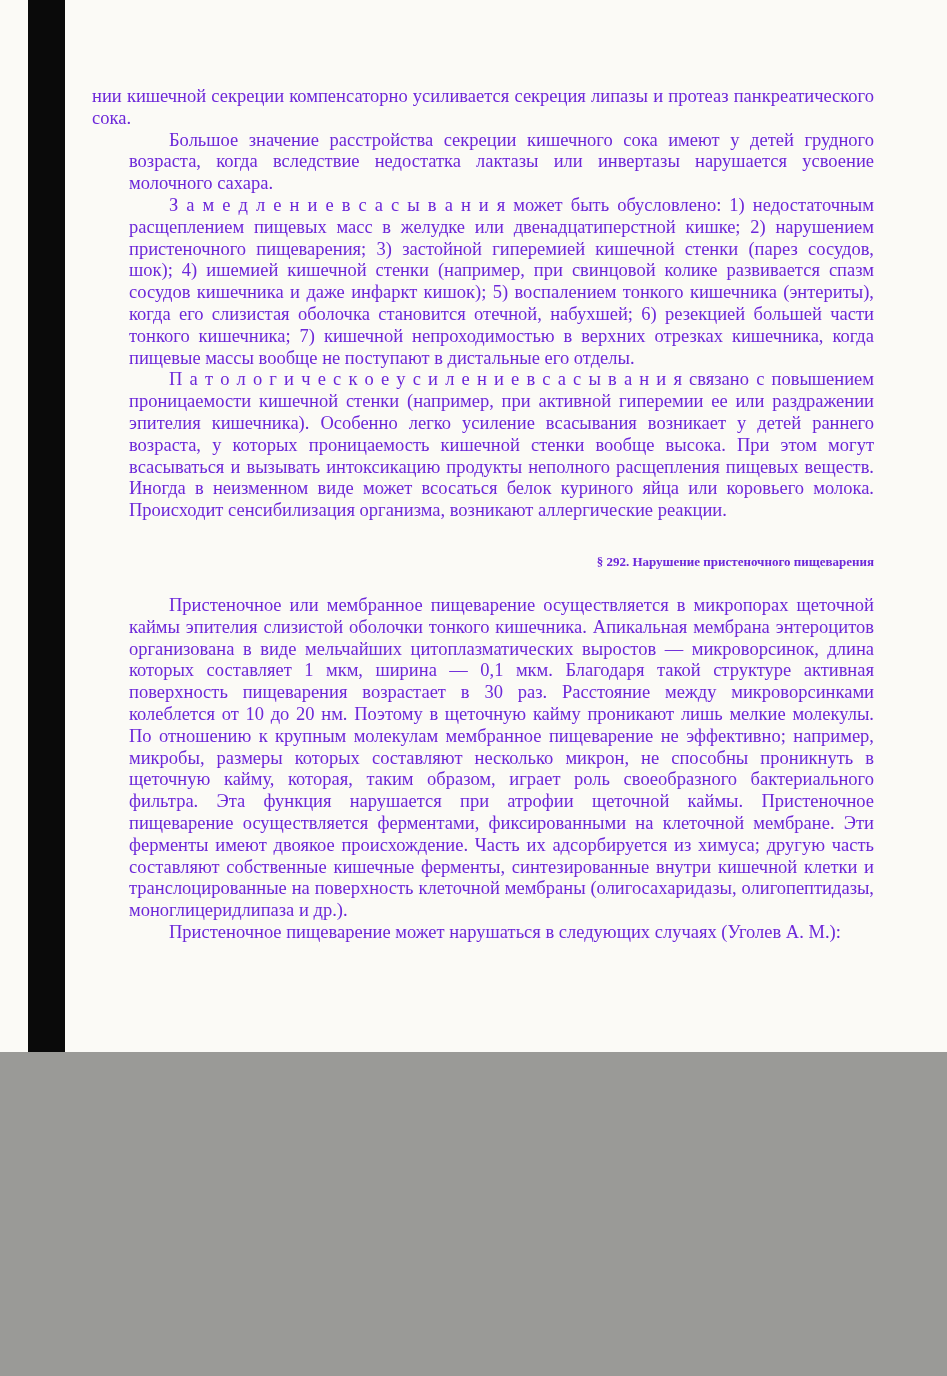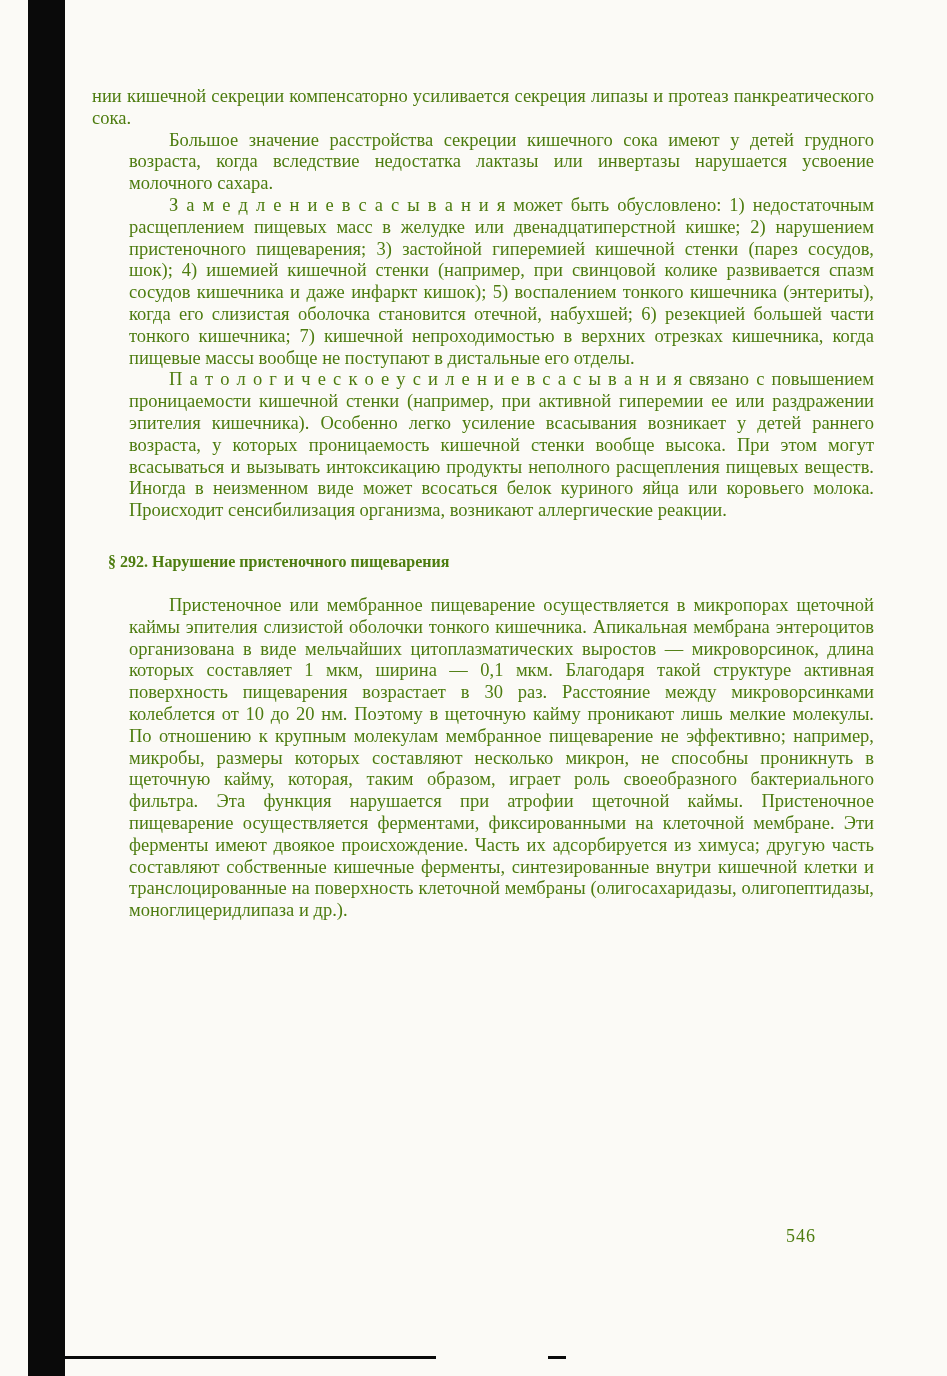--- a/index.html
+++ b/index.html
@@ -1,24 +1,24 @@
 <!DOCTYPE html>
 <html><head>
 <meta charset="utf-8">
 <style>
   * { box-sizing: border-box; }
   html, body { margin: 0; padding: 0; background: #9a9a97; }
   .page {
     position: relative;
     width: 947px;
-    height: 1376px;
+    height: 1052px;
     background: #fbfaf6;
     overflow: hidden;
     font-family: "Liberation Serif", serif;
-    color: #4d7c0f;
+    color: #6d28d9;
   }
   .gutter-bar {
     position: absolute;
     left: 28px;
     top: 0;
     width: 37px;
     height: 100%;
     background: #0a0a0a;
   }
   .text-block {
@@ -29,25 +29,25 @@
   }
   .text-block p {
     margin: 0;
     font-size: 18.5px;
     line-height: 21.8px;
     text-align: justify;
     text-indent: 0;
   }
   .text-block p.indent { text-indent: 40px; margin-left: 37px; }
   .section-heading {
-    font-size: 16px;
+    font-size: 13px;
     line-height: 22px;
     font-weight: 700;
     margin: 29px 0 22px 16px;
-    text-align: left;
+    text-align: right;
   }
   .page-number {
     position: absolute;
     left: 786px;
     top: 1226px;
     font-size: 18px;
     letter-spacing: 1px;
   }
   .bottom-line {
     position: absolute;
@@ -82,20 +82,21 @@
 
     <p class="indent">З а м е д л е н и е   в с а с ы в а н и я   может быть обусловлено: 1) недостаточным расщеплением пищевых масс в желудке или двенадцатиперстной кишке; 2) нарушением пристеночного пищеварения; 3) застойной гиперемией кишечной стенки (парез сосудов, шок); 4) ишемией кишечной стенки (например, при свинцовой колике развивается спазм сосудов кишечника и даже инфаркт кишок); 5) воспалением тонкого кишечника (энтериты), когда его слизистая оболочка становится отечной, набухшей; 6) резекцией большей части тонкого кишечника; 7) кишечной непроходимостью в верхних отрезках кишечника, когда пищевые массы вообще не поступают в дистальные его отделы.</p>
 
 
     <p class="indent">П а т о л о г и ч е с к о е   у с и л е н и е   в с а с ы в а н и я   связано с повышением проницаемости кишечной стенки (например, при активной гиперемии ее или раздражении эпителия кишечника). Особенно легко усиление всасывания возникает у детей раннего возраста, у которых проницаемость кишечной стенки вообще высока. При этом могут всасываться и вызывать интоксикацию продукты неполного расщепления пищевых веществ. Иногда в неизменном виде может всосаться белок куриного яйца или коровьего молока. Происходит сенсибилизация организма, возникают аллергические реакции.</p>
 
     <h2 class="section-heading">§ 292. Нарушение пристеночного пищеварения</h2>
 
     <p class="indent">Пристеночное или мембранное пищеварение осуществляется в микропорах щеточной каймы эпителия слизистой оболочки тонкого кишечника. Апикальная мембрана энтероцитов организована в виде мельчайших цитоплазматических выростов — микроворсинок, длина которых составляет 1 мкм, ширина — 0,1 мкм. Благодаря такой структуре активная поверхность пищеварения возрастает в 30 раз. Расстояние между микроворсинками колеблется от 10 до 20 нм. Поэтому в щеточную кайму проникают лишь мелкие молекулы. По отношению к крупным молекулам мембранное пищеварение не эффективно; например, микробы, размеры которых составляют несколько микрон, не способны проникнуть в щеточную кайму, которая, таким образом, играет роль своеобразного бактериального фильтра. Эта функция нарушается при атрофии щеточной каймы. Пристеночное пищеварение осуществляется ферментами, фиксированными на клеточной мембране. Эти ферменты имеют двоякое происхождение. Часть их адсорбируется из химуса; другую часть составляют собственные кишечные ферменты, синтезированные внутри кишечной клетки и транслоцированные на поверхность клеточной мембраны (олигосахаридазы, олигопептидазы, моноглицеридлипаза и др.).</p>
 
+    <p class="indent">Пристеночное пищеварение может нарушаться в следующих случаях (Уголев А. М.):</p>
 
   </div>
 
   <div class="page-number">546</div>
 
   <div class="bottom-line"></div>
   <div class="bottom-dash"></div>
 
 </div>
 

